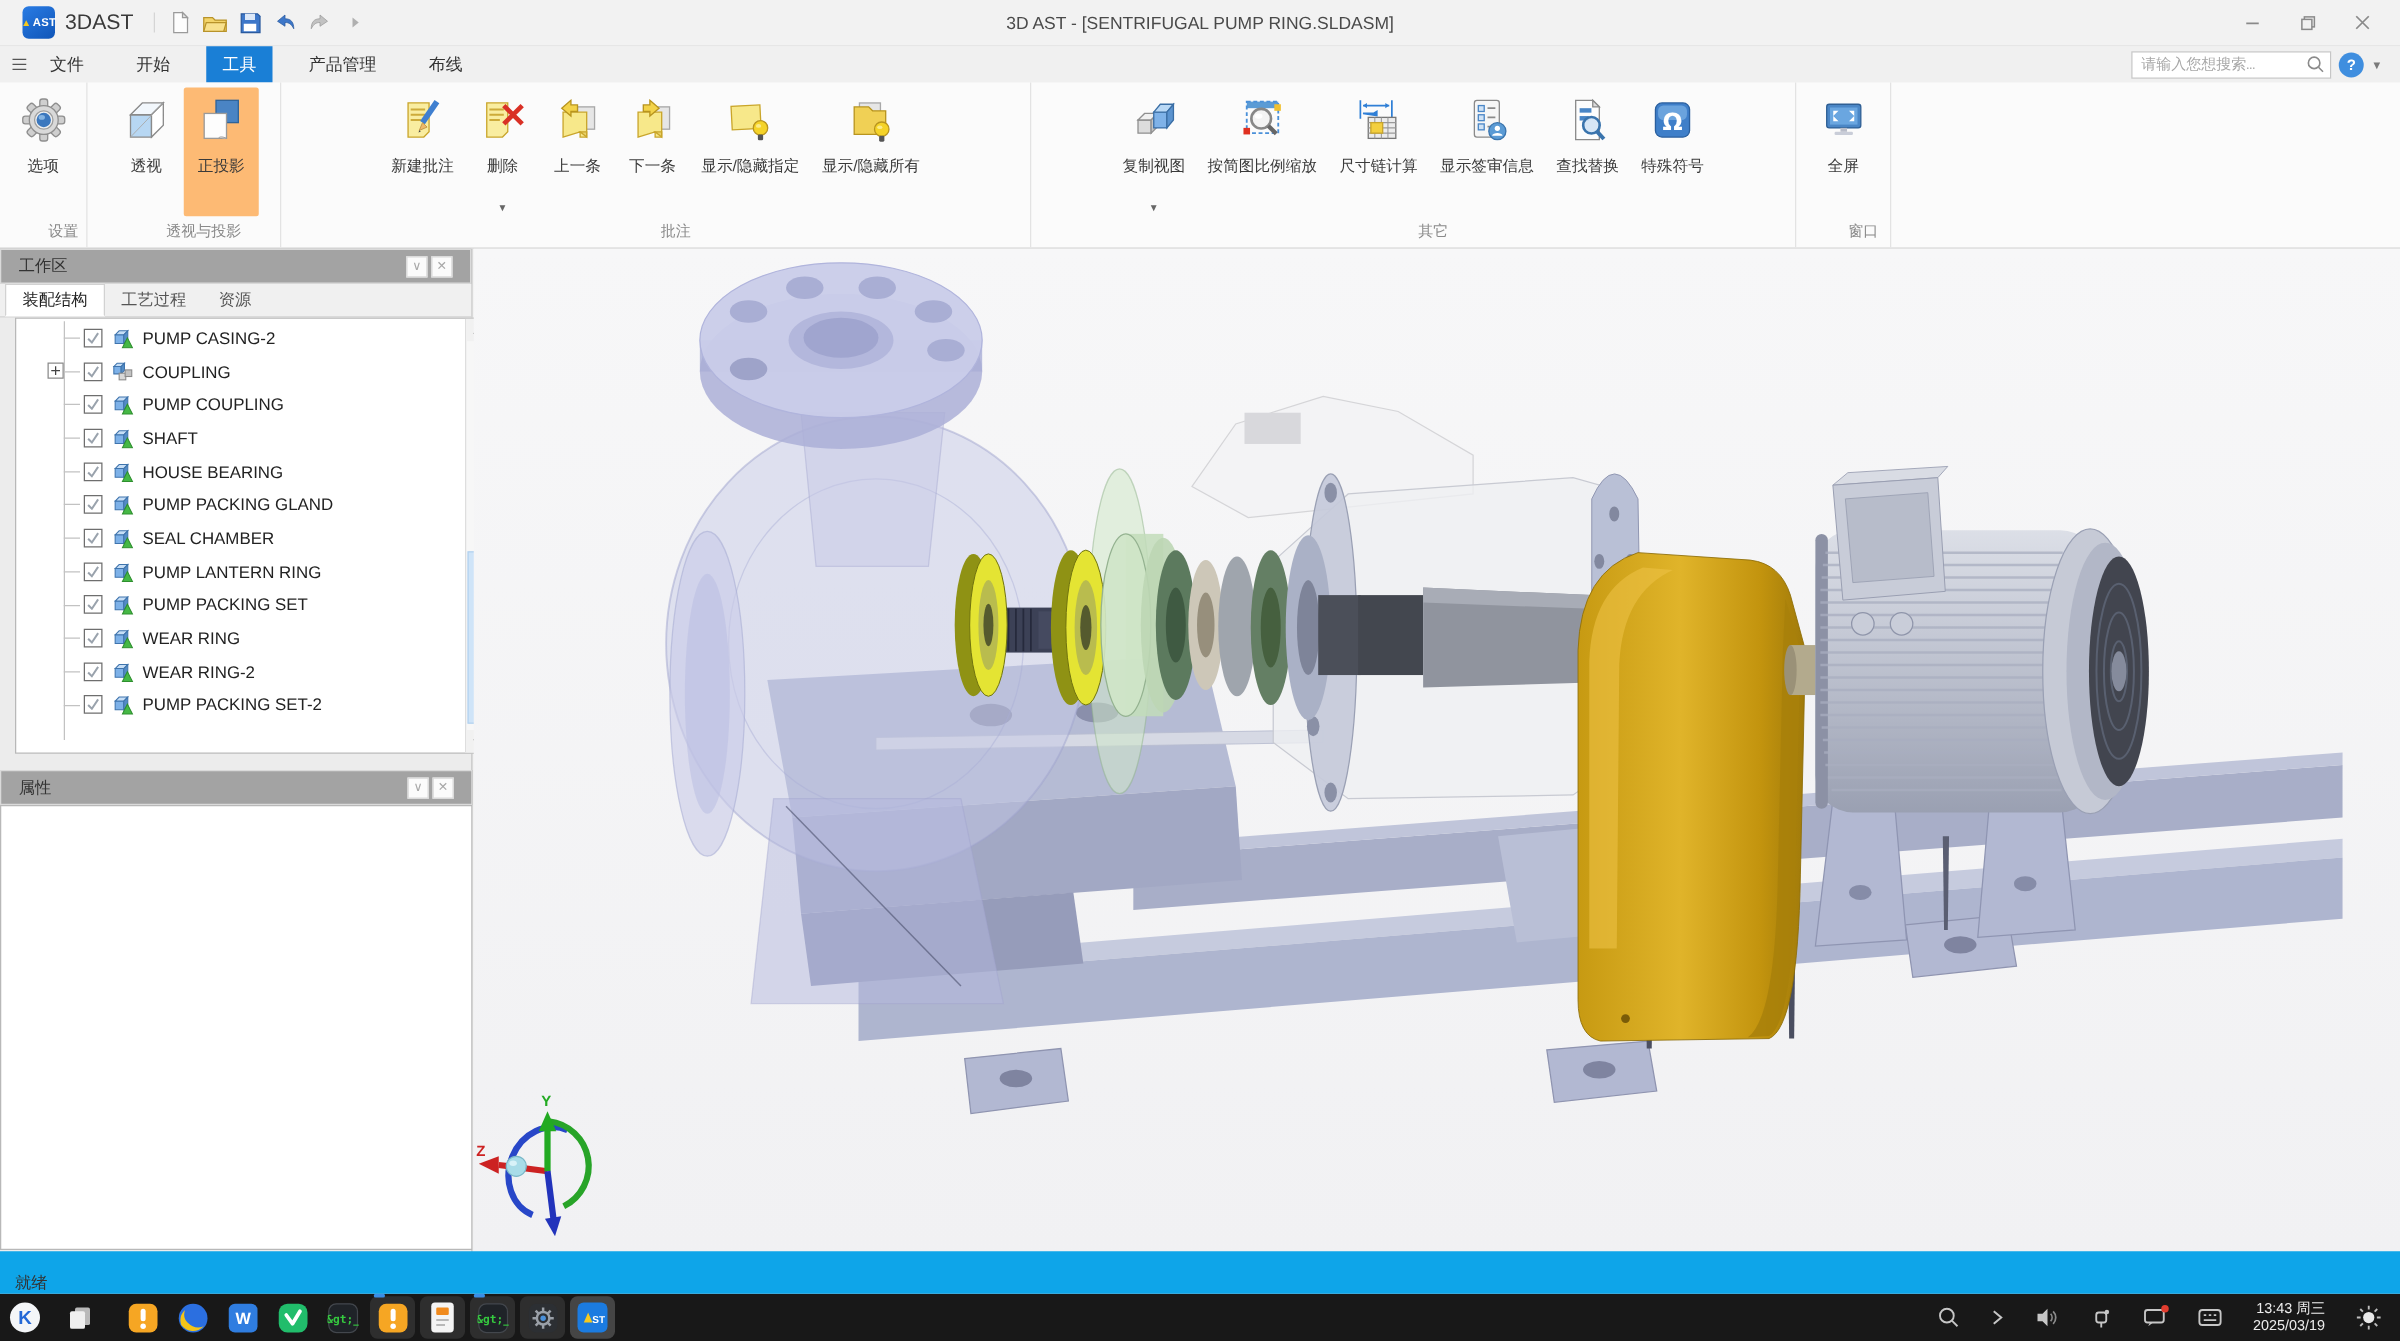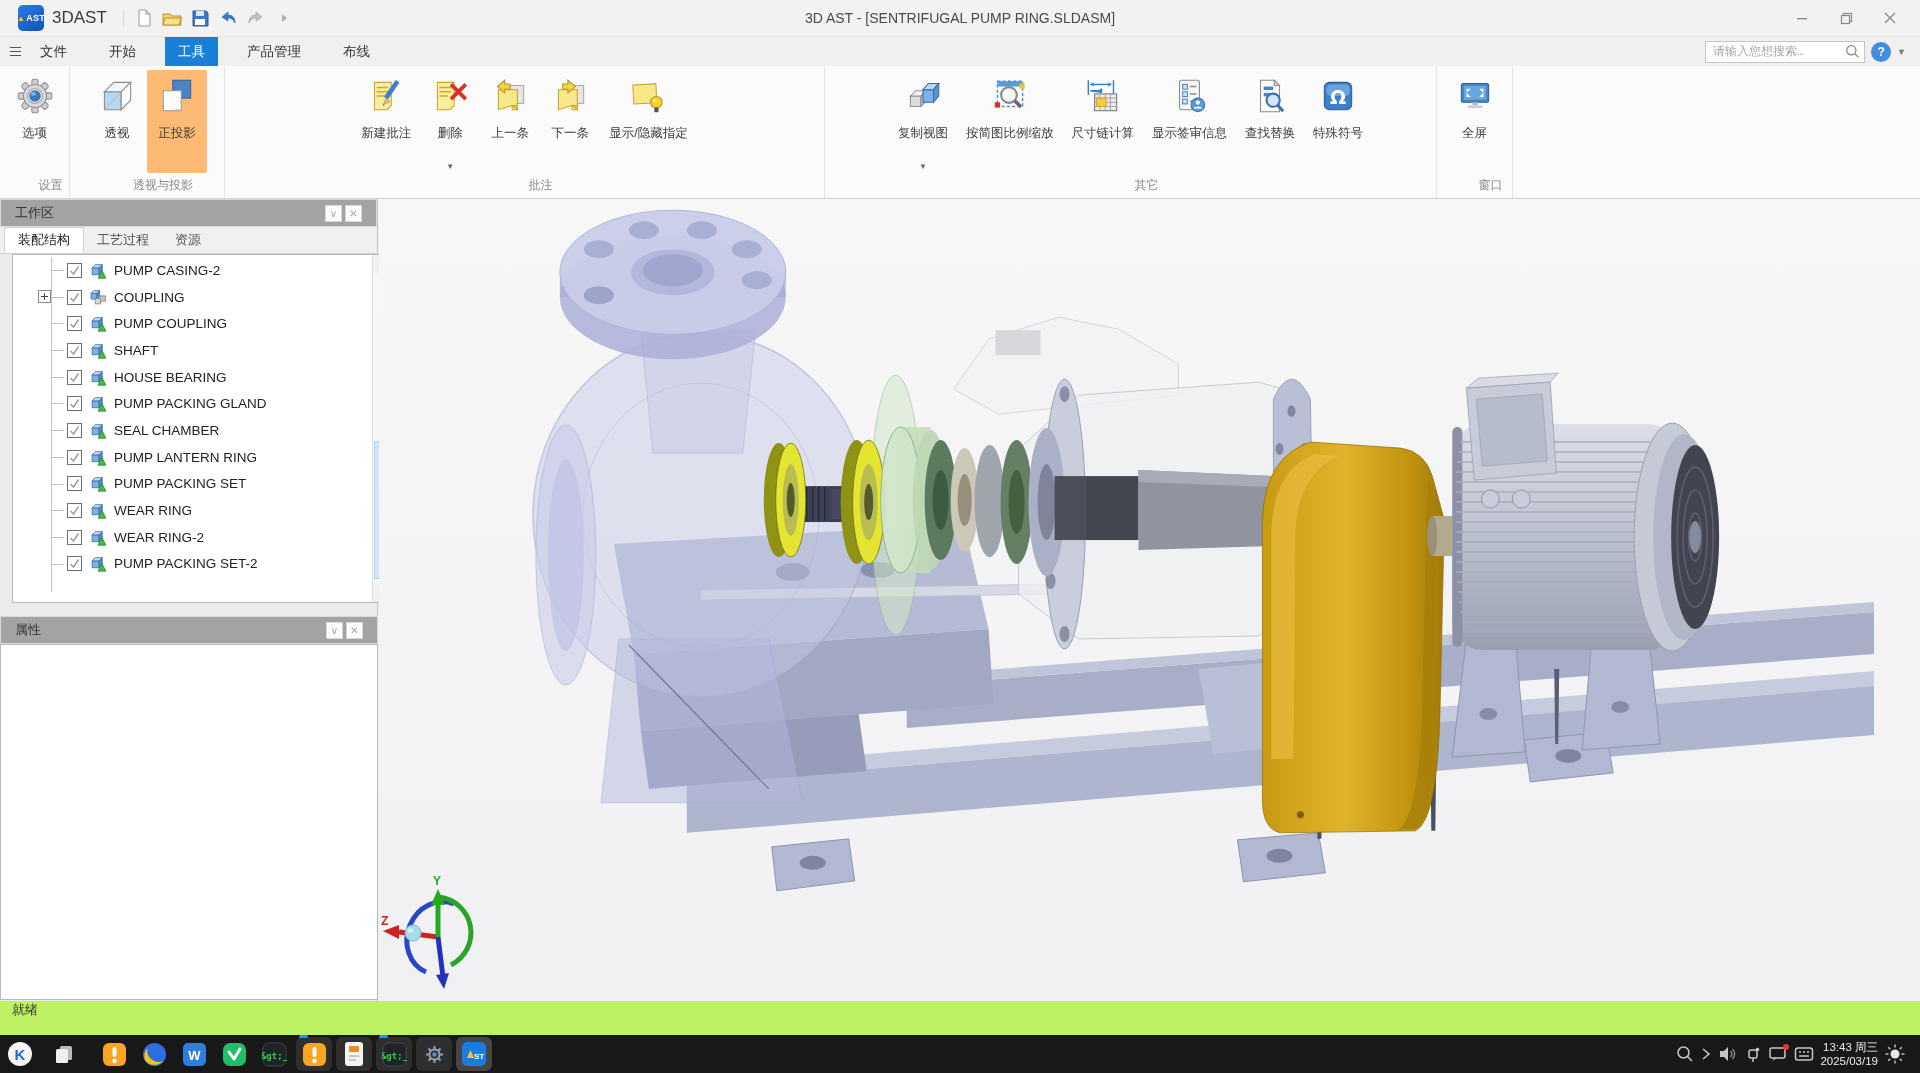--- a/index.html
+++ b/index.html
@@ -64,32 +64,32 @@
   .part-ico{margin:0 7px 0 8px;display:flex;flex:0 0 auto}
   .tree-label{font-size:13.5px;color:#222;white-space:nowrap}
   .tree-scroll{position:absolute;top:0;right:0;width:17px;height:347px;background:#f7f7f7;border-left:1px solid #dedede}
   .sb-btn{height:18px;display:flex;align-items:center;justify-content:center;background:#f1f1f1;color:#8a8a8a;font-size:8px}
   .sb-btn.dn{position:absolute;bottom:0;left:0;right:0}
   .sb-thumb{position:absolute;left:1px;right:1px;top:186px;height:138px;background:#cfe4f8;border:1px solid #b4d2ef}
   .props-header{position:absolute;top:417px;left:0;width:378px}
   .props-body{position:absolute;top:445px;left:0;width:378px;height:356px;background:#fff;border:1px solid #b8b8b8}
 
   
-  .statusbar{position:absolute;top:1001px;left:0;width:100%;height:34px;background:#bef264;font-size:13px;color:#333;display:flex;align-items:flex-start;padding-left:12px;z-index:3}
+  .statusbar{position:absolute;top:1001px;left:0;width:100%;height:34px;background:#0ea5e9;font-size:13px;color:#333;display:flex;align-items:flex-end;padding-left:12px;z-index:3}
 
   
   .viewport{position:absolute;top:199px;left:379px;width:1541px;height:802px;background:linear-gradient(#f7f7f8,#f1f1f3);overflow:hidden}
 
   
   .taskbar{position:absolute;top:1035px;left:0;width:100%;height:38px;background:#181818;display:flex;align-items:center;padding-left:2px}
   .tile{position:relative;width:36px;height:34px;border-radius:6px;display:flex;align-items:center;justify-content:center;flex:0 0 auto;margin-right:4px}
   .tile.open{background:#2e2e2e}
   .tile.focus{background:#454545}
   .run-dot{position:absolute;top:-2px;left:3px;width:9px;height:3px;border-radius:2px;background:#3a8ee6}
-  .tb-right{margin-left:auto;display:flex;align-items:center;gap:6px;padding-right:14px}
+  .tb-right{margin-left:auto;display:flex;align-items:center;gap:24px;padding-right:14px}
   .clock{color:#ececec;font-size:11.5px;text-align:right;line-height:14px;white-space:nowrap}
 </style>
 </head>
 <body>
 
 <div id="app">
 
   <div class="titlebar">
     <div class="logo-tile">
         <b>▲</b>
@@ -263,20 +263,30 @@
         </div>
         <div class="rbtn">
           <svg class="ricon" viewBox="0 0 40 40">
             <rect x="6" y="9" width="22" height="18" fill="#f7e88a" stroke="#c9a52a" transform="rotate(-3 17 18)"></rect>
             <circle cx="28" cy="26" r="5.5" fill="#f5d328" stroke="#b8941e"></circle>
             <ellipse cx="26.5" cy="24.5" rx="2" ry="1.4" fill="#fbeb8a"></ellipse>
             <rect x="26" y="31" width="4" height="4.5" fill="#555" rx="1"></rect>
           </svg>
           <span class="rlabel">显示/隐藏指定</span>
         </div>
+        <div class="rbtn">
+          <svg class="ricon" viewBox="0 0 40 40">
+            <rect x="11" y="7" width="16" height="7" fill="#e6e6e6" stroke="#a8a8a8"></rect>
+            <path d="M7 10h11l3 3h10v18H7z" fill="#f0d055" stroke="#b8941e"></path>
+            <circle cx="28" cy="27" r="5.5" fill="#f5d328" stroke="#b8941e"></circle>
+            <ellipse cx="26.5" cy="25.5" rx="2" ry="1.4" fill="#fbeb8a"></ellipse>
+            <rect x="26" y="32" width="4" height="4.5" fill="#555" rx="1"></rect>
+          </svg>
+          <span class="rlabel">显示/隐藏所有</span>
+        </div>
       </div>
       <div class="glabel">批注</div>
     </div>
 
     <div class="rgroup" style="width:612px">
       <div class="rbtns">
         <div class="rbtn">
           <svg class="ricon" viewBox="0 0 40 40">
             <polygon points="8,20 18,20 18,30 8,30" fill="#dcdcdc" stroke="#909090"></polygon>
             <polygon points="8,20 13,15 23,15 18,20" fill="#f0f0f0" stroke="#909090"></polygon>

